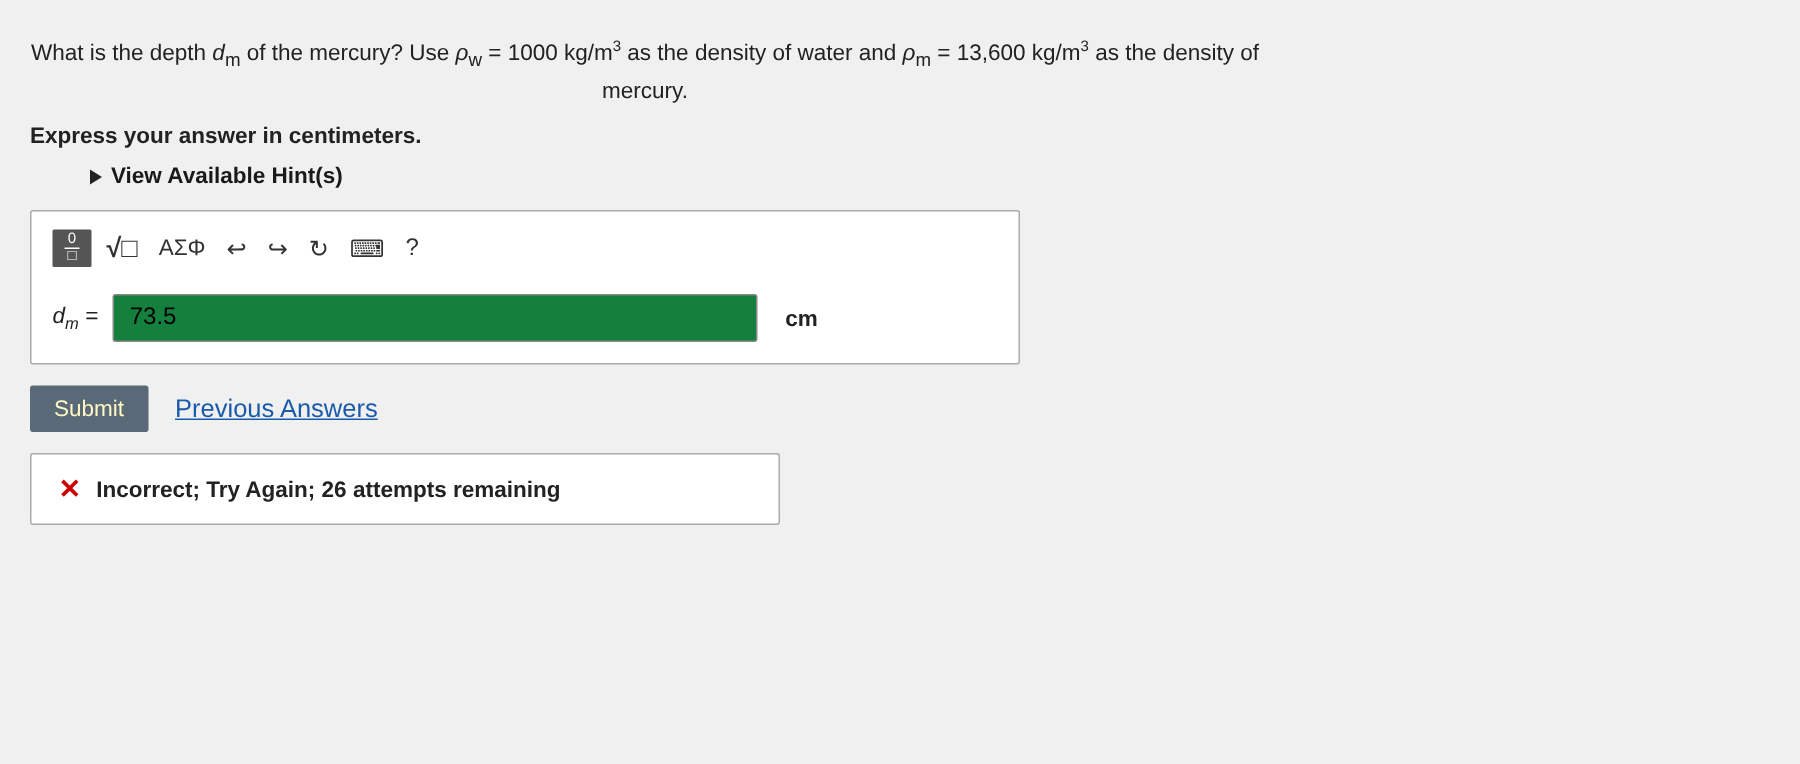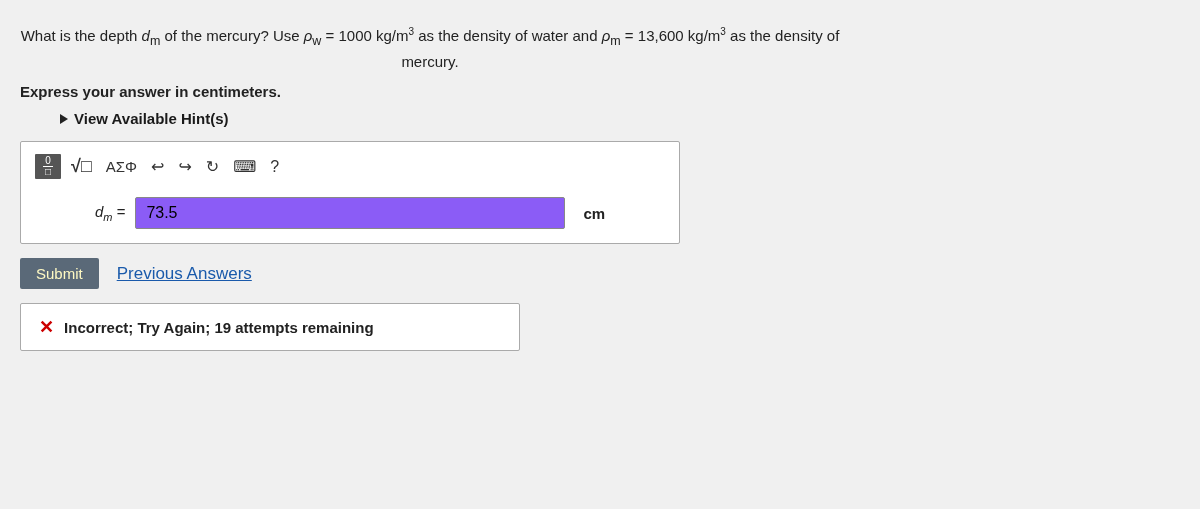--- a/index.html
+++ b/index.html
@@ -91,36 +91,35 @@
       font-weight: bold;
     }
     .toolbar-btn.greek-btn {
       font-size: 15px;
       font-weight: normal;
     }
     .answer-row {
       display: flex;
       align-items: center;
       gap: 10px;
-      justify-content: center;
     }
     .answer-label {
       font-size: 15px;
       white-space: nowrap;
       font-style: italic;
     }
     .answer-label sub { font-size: 11px; }
     .answer-input {
       border: 1px solid #888;
       border-radius: 2px;
       font-size: 16px;
       padding: 6px 10px;
       width: 430px;
       outline: none;
-      background: #8b5cf6;
+      background: #15803d;
     }
     .unit-label {
       font-size: 15px;
       margin-left: 8px;
       font-weight: bold;
     }
     .bottom-row {
       display: flex;
       align-items: center;
       gap: 18px;
@@ -219,14 +218,14 @@
   <button class="submit-btn">
     <span>Submit</span>
   </button>
   <button class="prev-answers-link">
     <span>Previous Answers</span>
   </button>
 </div>
 
 <div class="error-box">
   <span class="error-x">✕</span>
-  <span>Incorrect; Try Again; 19 attempts remaining</span>
+  <span>Incorrect; Try Again; 26 attempts remaining</span>
 </div>
 
 </body></html>

